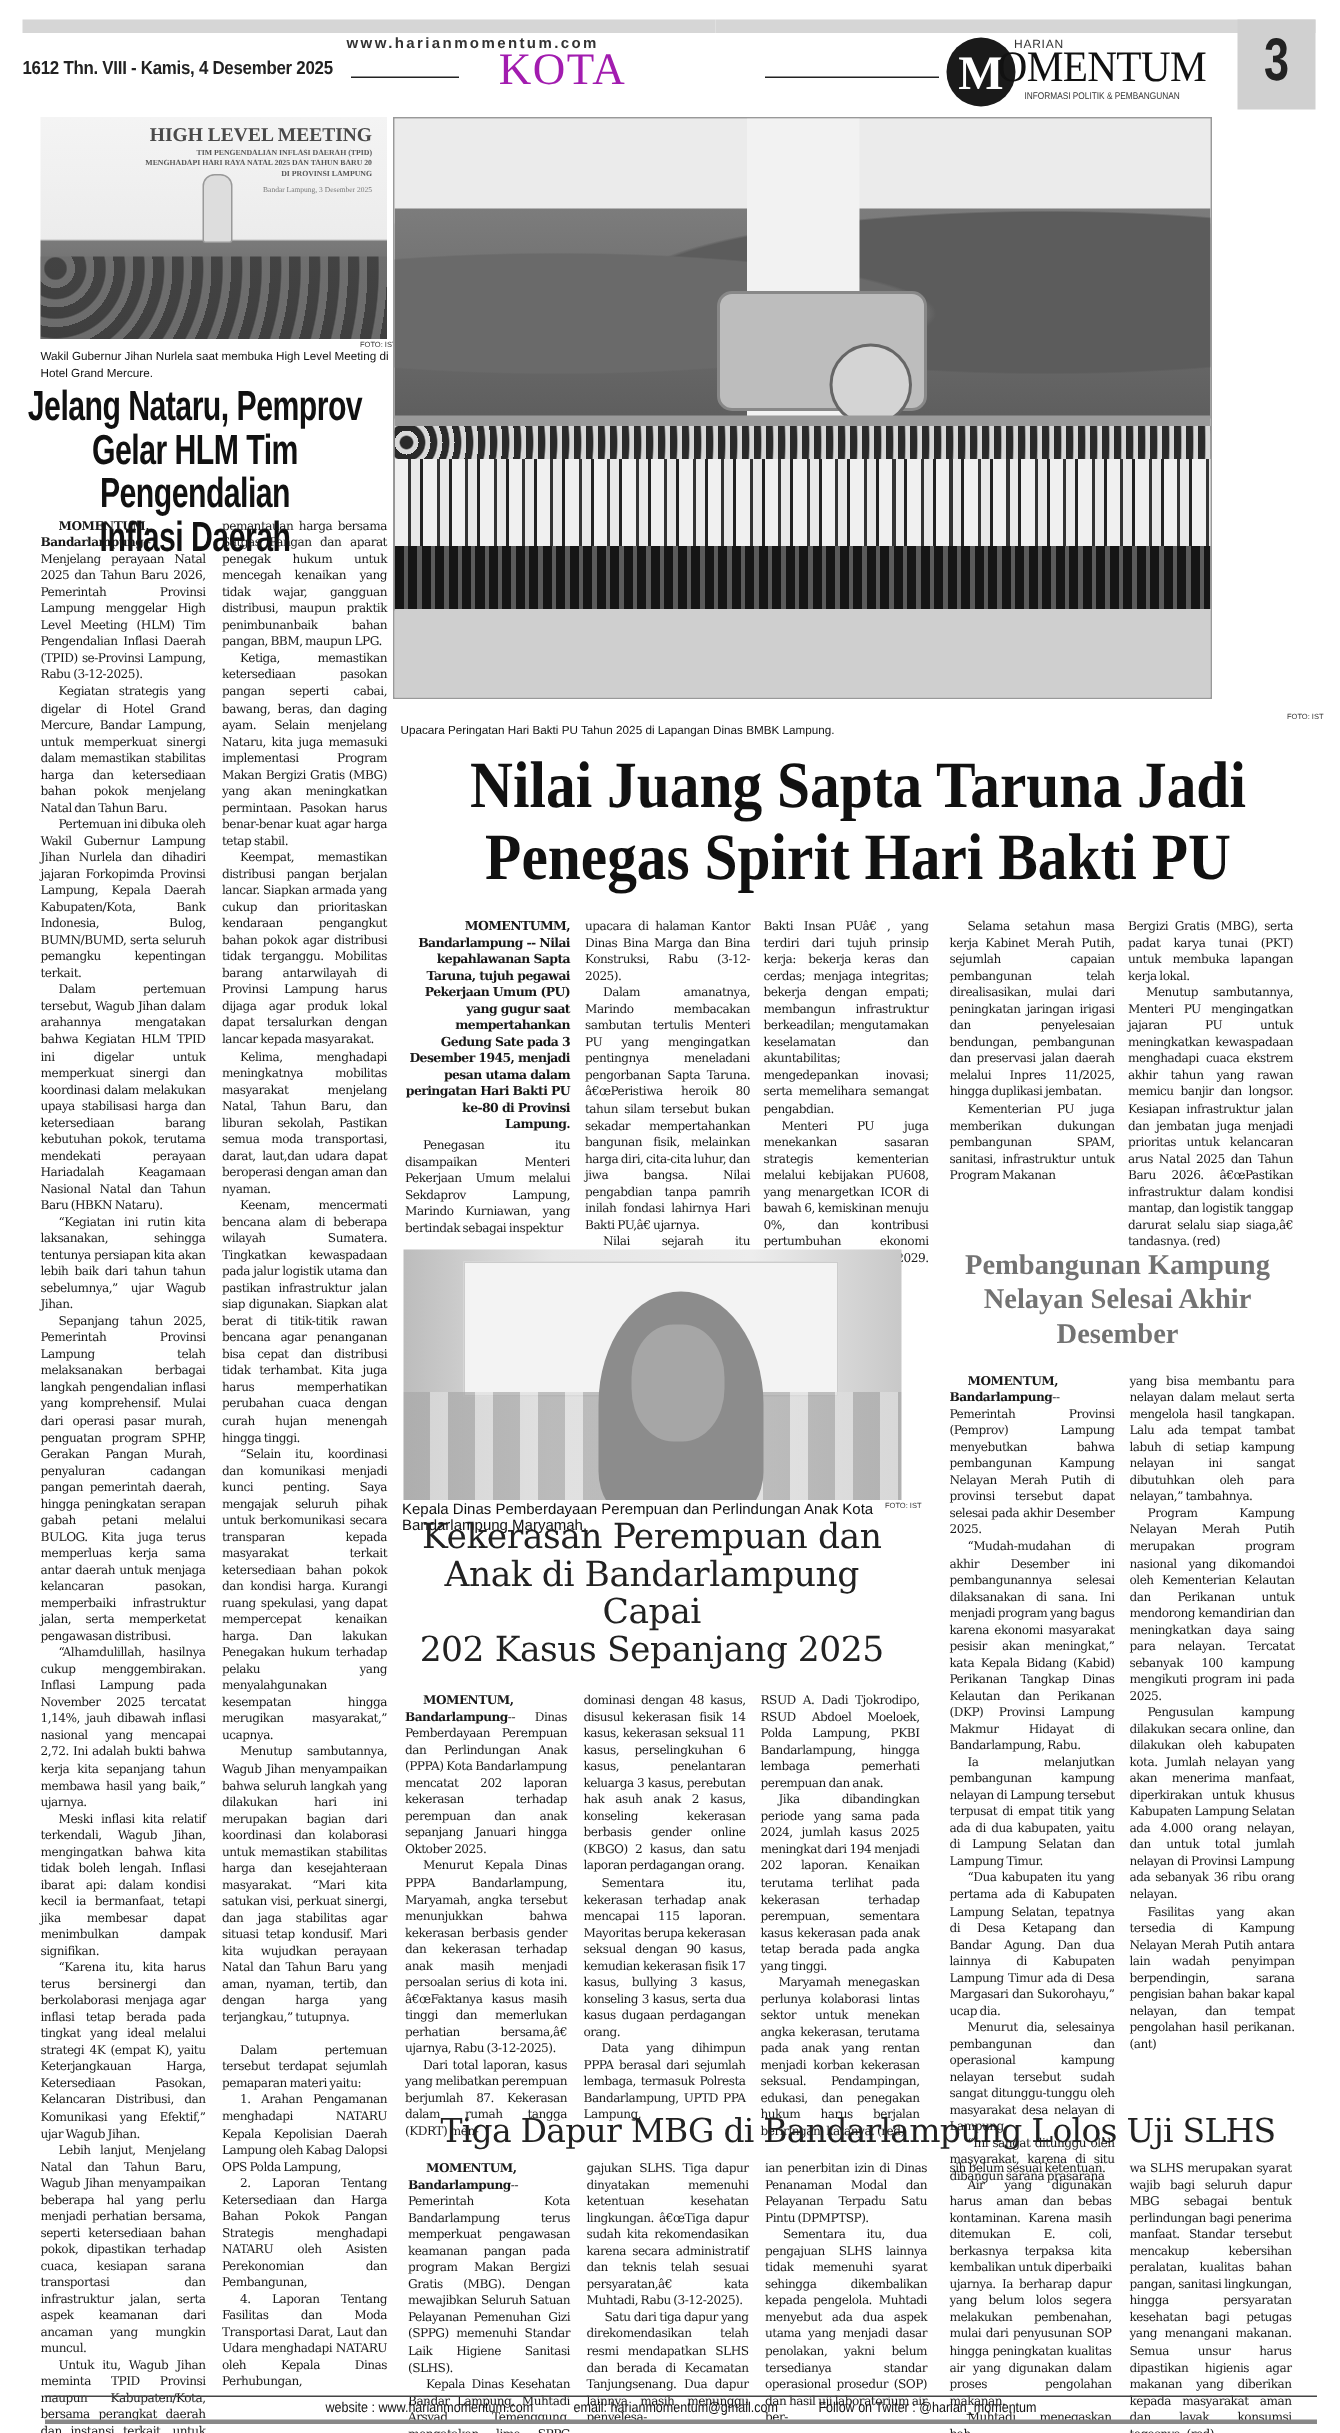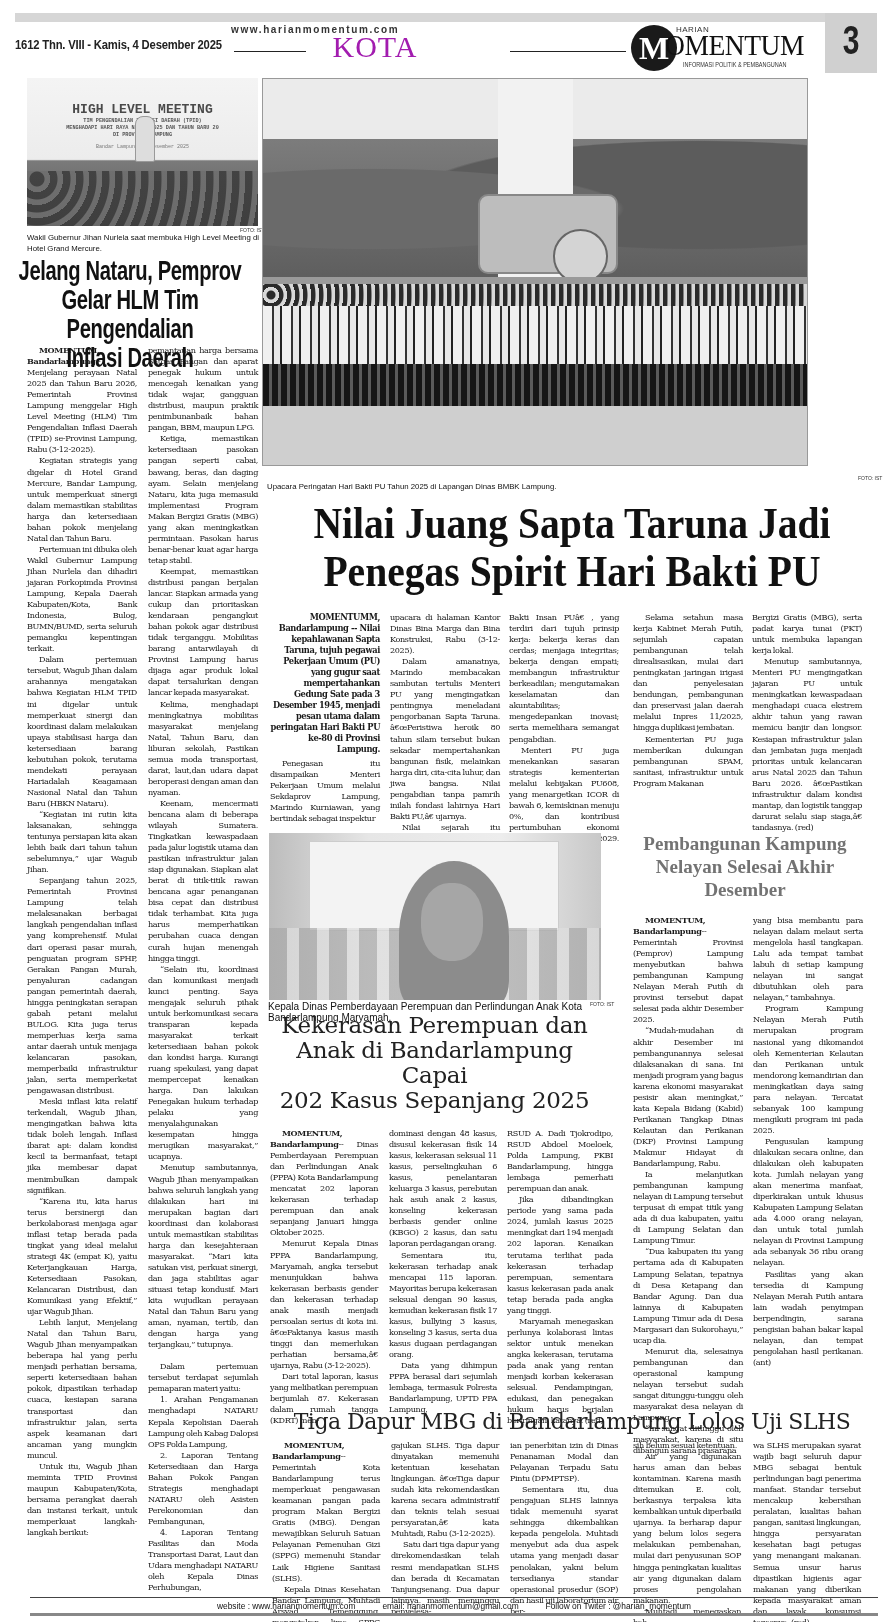--- a/index.html
+++ b/index.html
@@ -21,21 +21,21 @@
   .logo-text { position: absolute; left: 665px; top: 29px; font-family: "Liberation Serif", serif; font-size: 29px; color: #111; letter-spacing: -0.5px; transform: scaleX(0.95); transform-origin: left; }
   .logo-tag { position: absolute; left: 683px; top: 61px; font-family: "Liberation Sans", sans-serif; font-size: 6.5px; color: #333; transform: scaleX(0.85); transform-origin: left; }
 
   
   .photo { position: absolute; overflow: hidden; }
   .foto-credit { position: absolute; font-family: "Liberation Sans", sans-serif; font-size: 5px; color: #333; }
   .caption { position: absolute; font-family: "Liberation Sans", sans-serif; font-size: 7.8px; color: #111; line-height: 10.5px; }
 
   
   .p-hlm { left: 27px; top: 78px; width: 231px; height: 148px; background: linear-gradient(180deg, #f4f4f4 0%, #ececec 55%, #7a7a7a 56%, #5a5a5a 100%); }
-  .p-hlm .banner { position: absolute; left: 10px; top: 4px; width: 211px; font-family: Liberation Mono, monospace; text-align: center; color: #555; margin-top: 20px; }
+  .p-hlm .banner { position: absolute; left: 10px; top: 4px; width: 211px; font-family: Liberation Serif, serif; text-align: right; color: #555; }
   .p-hlm .b1 { font-size: 13px; font-weight: bold; color: #4a4a4a; }
   .p-hlm .b2 { font-size: 5.2px; font-weight: bold; margin-top: 1px; }
   .p-hlm .b3 { font-size: 5px; margin-top: 6px; color: #777; }
   .p-hlm .crowd { position: absolute; left: 0; bottom: 0; width: 100%; height: 55px; background: repeating-radial-gradient(circle at 10px 8px, #3a3a3a 0 7px, #6e6e6e 8px 13px); opacity: 0.85; }
   .p-hlm .speaker { position: absolute; left: 108px; top: 38px; width: 20px; height: 46px; background: #ddd; border: 1px solid #999; border-radius: 8px 8px 2px 2px; }
 
   
   .p-pu { left: 262px; top: 78px; width: 546px; height: 388px; background: #dcdcdc; border: 1px solid #999; }
   .p-pu .sky { position: absolute; left: 0; top: 0; width: 100%; height: 70px; background: #ebebeb; }
   .p-pu .trees { position: absolute; left: 0; top: 60px; width: 100%; height: 140px; background: radial-gradient(ellipse at 20% 50%, #6a6a6a 0 40%, transparent 41%), radial-gradient(ellipse at 80% 40%, #5c5c5c 0 45%, transparent 46%), linear-gradient(180deg, #7c7c7c, #5e5e5e); }
@@ -111,20 +111,21 @@
   <div>Inflasi Daerah</div>
 </div>
 
 <div class="col" id="nataru-c1" style="left:27px;top:345px;width:110px">
     <p><b>MOMENTUM, Bandarlampung</b>--Menjelang perayaan Natal 2025 dan Tahun Baru 2026, Pemerintah Provinsi Lampung menggelar High Level Meeting (HLM) Tim Pengendalian Inflasi Daerah (TPID) se-Provinsi Lampung, Rabu (3-12-2025).</p>
     <p>Kegiatan strategis yang digelar di Hotel Grand Mercure, Bandar Lampung, untuk memperkuat sinergi dalam memastikan stabilitas harga dan ketersediaan bahan pokok menjelang Natal dan Tahun Baru.</p>
     <p>Pertemuan ini dibuka oleh Wakil Gubernur Lampung Jihan Nurlela dan dihadiri jajaran Forkopimda Provinsi Lampung, Kepala Daerah Kabupaten/Kota, Bank Indonesia, Bulog, BUMN/BUMD, serta seluruh pemangku kepentingan terkait.</p>
     <p>Dalam pertemuan tersebut, Wagub Jihan dalam arahannya mengatakan bahwa Kegiatan HLM TPID ini digelar untuk memperkuat sinergi dan koordinasi dalam melakukan upaya stabilisasi harga dan ketersediaan barang kebutuhan pokok, terutama mendekati perayaan Hariadalah Keagamaan Nasional Natal dan Tahun Baru (HBKN Nataru).</p>
     <p>“Kegiatan ini rutin kita laksanakan, sehingga tentunya persiapan kita akan lebih baik dari tahun tahun sebelumnya,” ujar Wagub Jihan.</p>
     <p>Sepanjang tahun 2025, Pemerintah Provinsi Lampung telah melaksanakan berbagai langkah pengendalian inflasi yang komprehensif. Mulai dari operasi pasar murah, penguatan program SPHP, Gerakan Pangan Murah, penyaluran cadangan pangan pemerintah daerah, hingga peningkatan serapan gabah petani melalui BULOG. Kita juga terus memperluas kerja sama antar daerah untuk menjaga kelancaran pasokan, memperbaiki infrastruktur jalan, serta memperketat pengawasan distribusi.</p>
+    <p>“Alhamdulillah, hasilnya cukup menggembirakan. Inflasi Lampung pada November 2025 tercatat 1,14%, jauh dibawah inflasi nasional yang mencapai 2,72. Ini adalah bukti bahwa kerja kita sepanjang tahun membawa hasil yang baik,” ujarnya.</p>
     <p>Meski inflasi kita relatif terkendali, Wagub Jihan, mengingatkan bahwa kita tidak boleh lengah. Inflasi ibarat api: dalam kondisi kecil ia bermanfaat, tetapi jika membesar dapat menimbulkan dampak signifikan.</p>
     <p>“Karena itu, kita harus terus bersinergi dan berkolaborasi menjaga agar inflasi tetap berada pada tingkat yang ideal melalui strategi 4K (empat K), yaitu Keterjangkauan Harga, Ketersediaan Pasokan, Kelancaran Distribusi, dan Komunikasi yang Efektif,” ujar Wagub Jihan.</p>
     <p>Lebih lanjut, Menjelang Natal dan Tahun Baru, Wagub Jihan menyampaikan beberapa hal yang perlu menjadi perhatian bersama, seperti ketersediaan bahan pokok, dipastikan terhadap cuaca, kesiapan sarana transportasi dan infrastruktur jalan, serta aspek keamanan dari ancaman yang mungkin muncul.</p>
     <p>Untuk itu, Wagub Jihan meminta TPID Provinsi maupun Kabupaten/Kota, bersama perangkat daerah dan instansi terkait, untuk memperkuat langkah-langkah berikut:</p>
   </div>
 <div class="col" id="nataru-c2" style="left:148px;top:345px;width:110px">
     <p class="noind">pemantauan harga bersama Satgas Pangan dan aparat penegak hukum untuk mencegah kenaikan yang tidak wajar, gangguan distribusi, maupun praktik penimbunanbaik bahan pangan, BBM, maupun LPG.</p>
     <p>Ketiga, memastikan ketersediaan pasokan pangan seperti cabai, bawang, beras, dan daging ayam. Selain menjelang Nataru, kita juga memasuki implementasi Program Makan Bergizi Gratis (MBG) yang akan meningkatkan permintaan. Pasokan harus benar-benar kuat agar harga tetap stabil.</p>
     <p>Keempat, memastikan distribusi pangan berjalan lancar. Siapkan armada yang cukup dan prioritaskan kendaraan pengangkut bahan pokok agar distribusi tidak terganggu. Mobilitas barang antarwilayah di Provinsi Lampung harus dijaga agar produk lokal dapat tersalurkan dengan lancar kepada masyarakat.</p>
     <p>Kelima, menghadapi meningkatnya mobilitas masyarakat menjelang Natal, Tahun Baru, dan liburan sekolah, Pastikan semua moda transportasi, darat, laut,dan udara dapat beroperasi dengan aman dan nyaman.</p>

